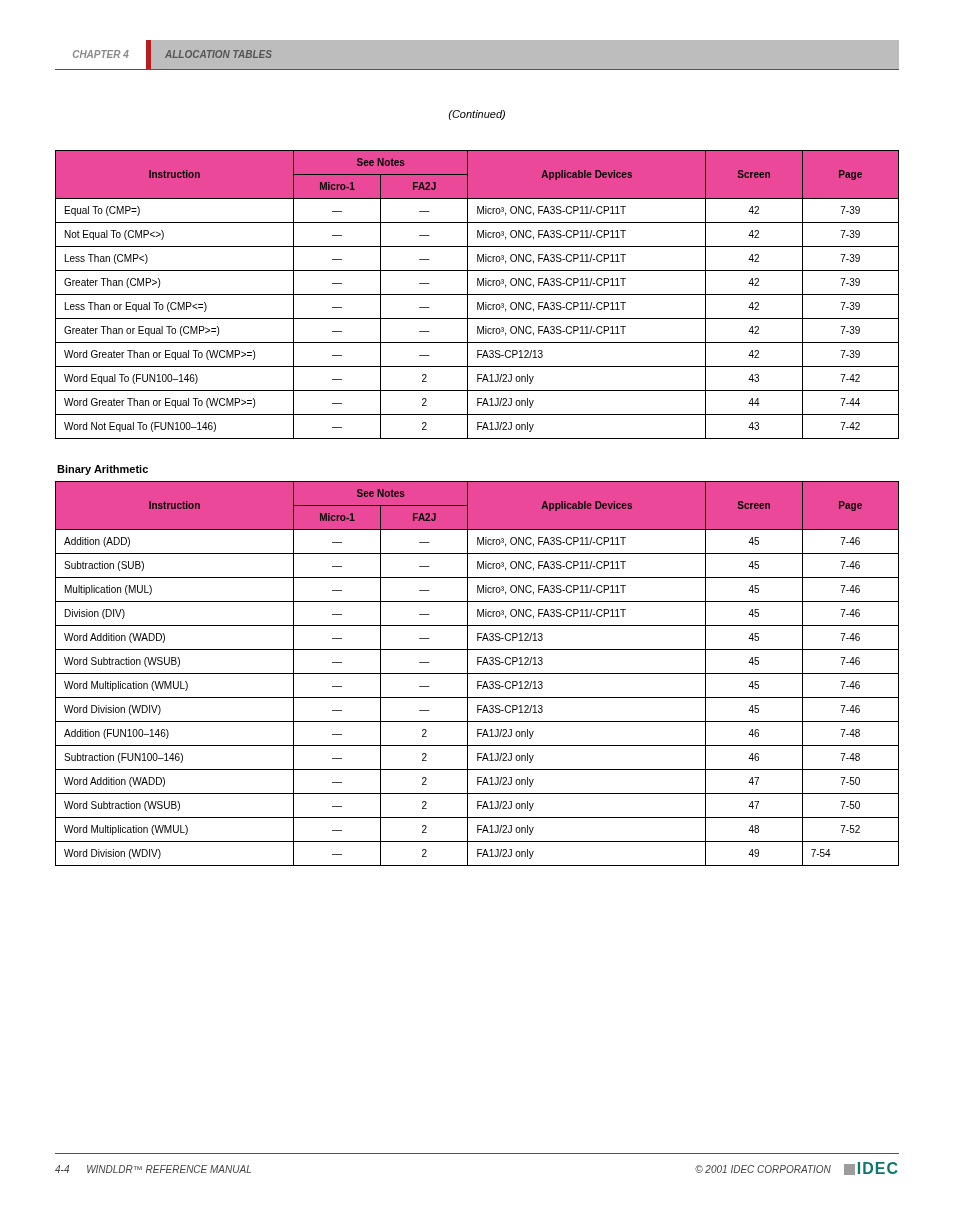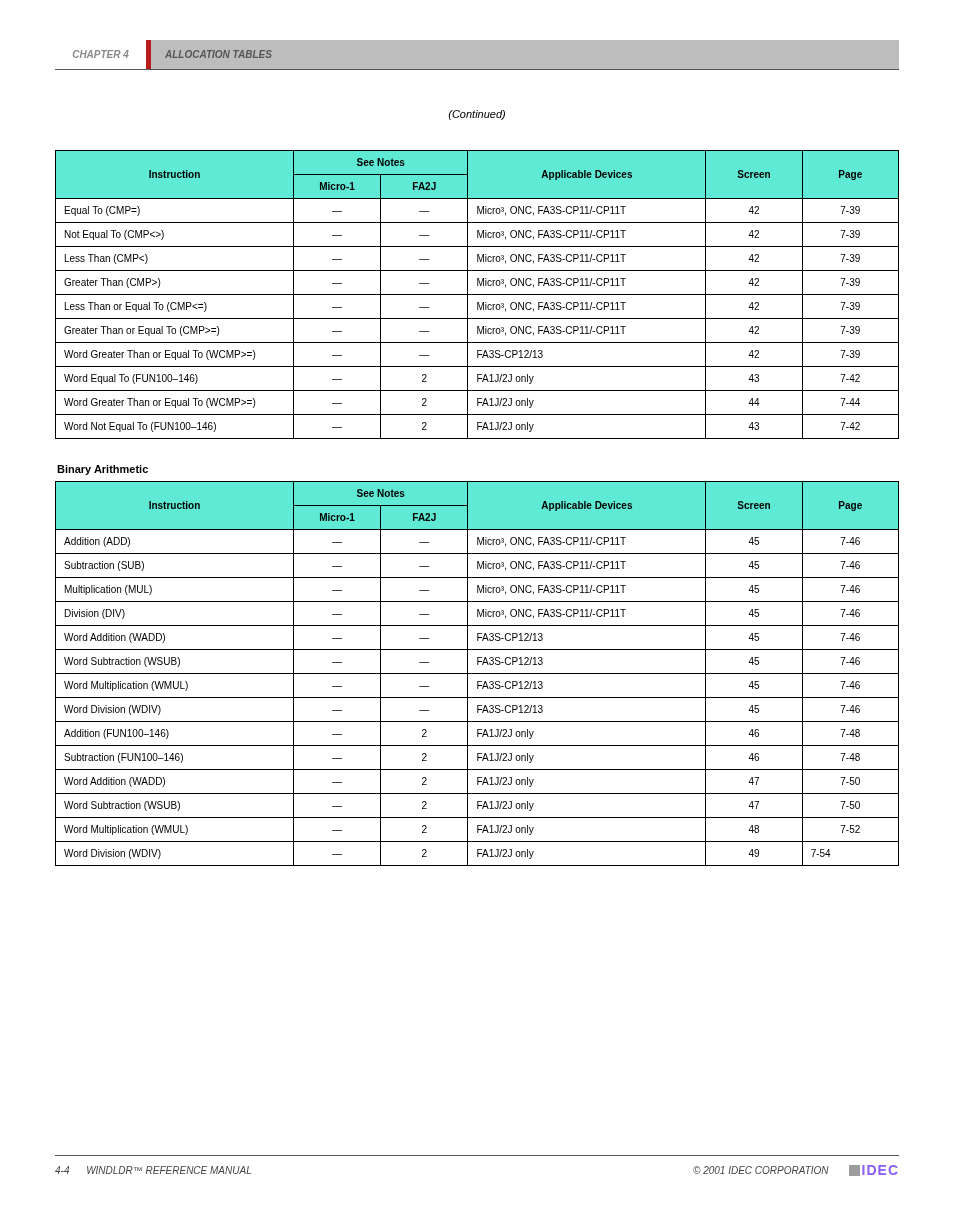--- a/index.html
+++ b/index.html
@@ -66,21 +66,21 @@
     width: 100%;
     border-collapse: collapse;
     margin-bottom: 24px;
   }
   th, td {
     border: 1px solid #000;
     font-size: 10px;
     vertical-align: middle;
   }
   th {
-    background: #5eead4;
+    background: #ec4899;
     font-weight: bold;
     text-align: center;
     padding: 6px 4px;
   }
   td {
     padding: 6px 8px;
     text-align: left;
   }
   .col-instr { width: 210px; }
   .col-note { width: 77px; text-align: center; }
@@ -97,30 +97,30 @@
     padding-top: 6px;
     display: flex;
     justify-content: space-between;
     align-items: center;
     font-size: 10px;
   }
   .footer-left { font-style: italic; color: #444; }
   .footer-right {
     display: flex;
     align-items: center;
-    gap: 20px;
+    gap: 13px;
   }
   .footer-doc { font-style: italic; color: #444; }
   .logo {
     display: flex;
     align-items: center;
-    font-size: 14px;
+    font-size: 16px;
     font-weight: 900;
     letter-spacing: 1px;
-    color: #8b5cf6;
+    color: #0f766e;
   }
   .logo-square {
     width: 11px;
     height: 11px;
     background: #9c9c9c;
     margin-right: 2px;
     display: inline-block;
   }
 </style>
 </head>

